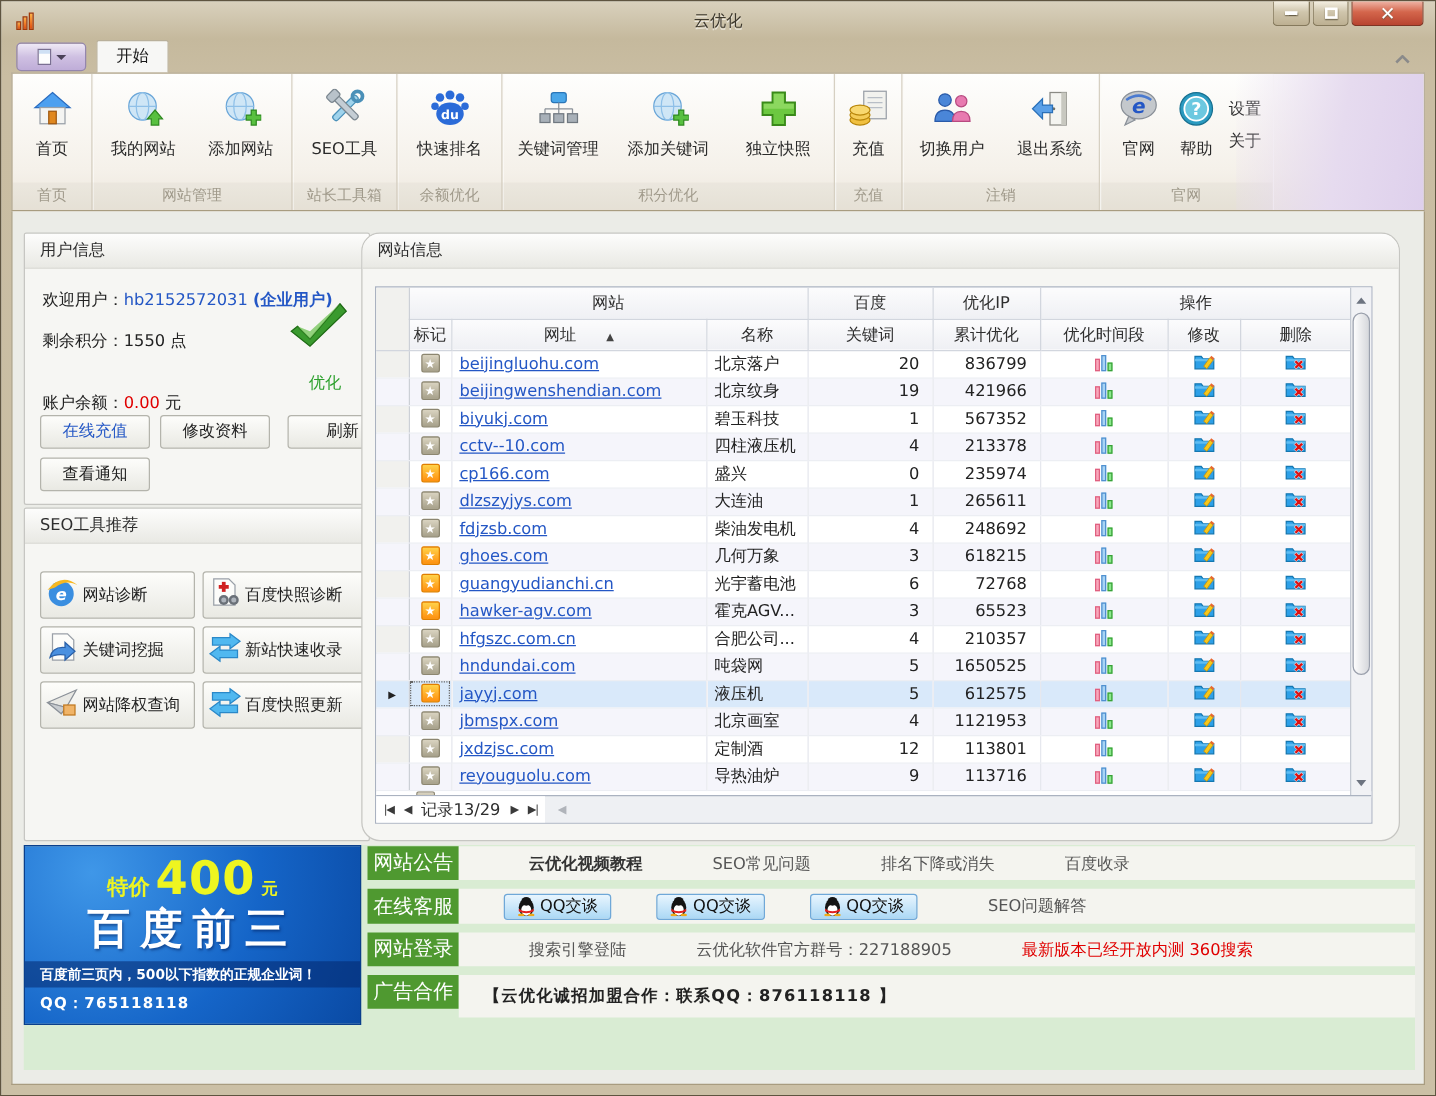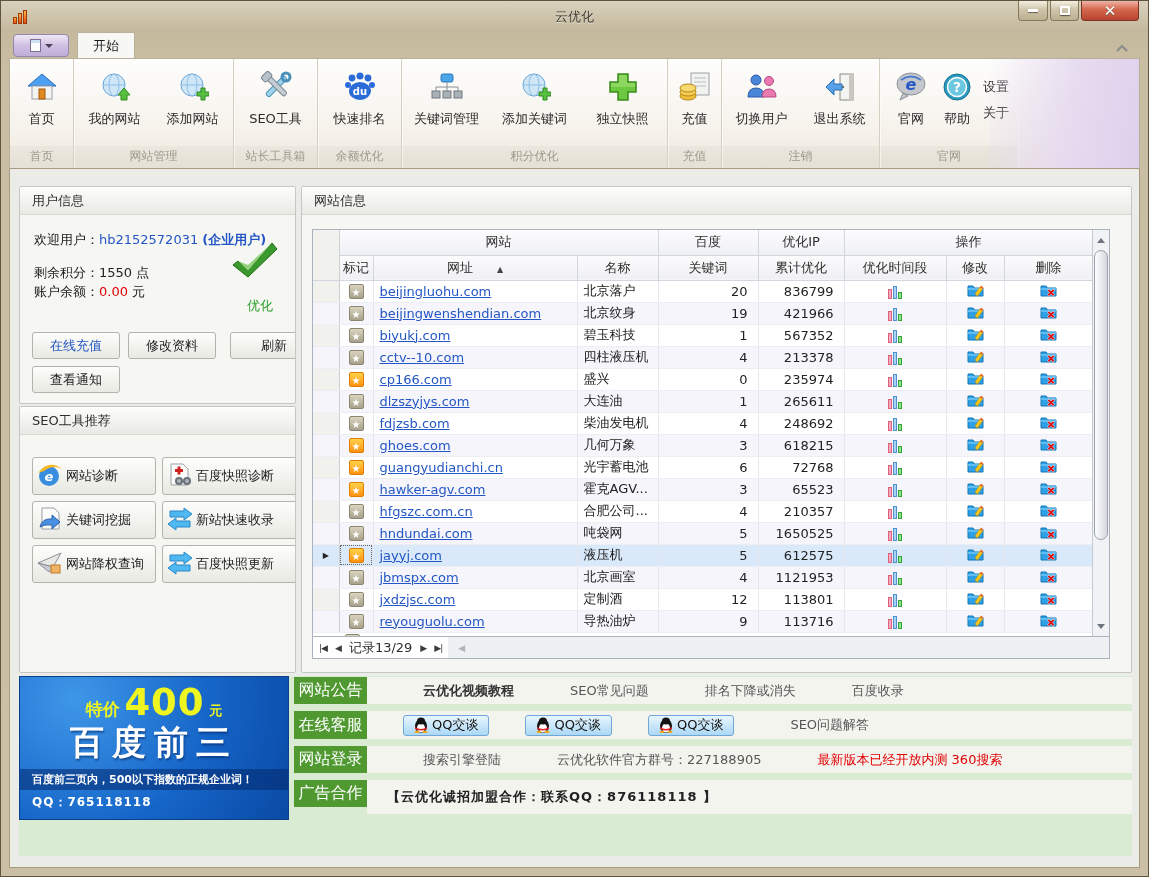--- a/index.html
+++ b/index.html
@@ -49,24 +49,24 @@
   .rbtn-sm { color:#2b2b2b; cursor:pointer; white-space:nowrap; }
   .rg-home{width:64px;} .rg-mgmt{width:160px;} .rg-toolbox{width:84px;} .rg-balance{width:84px;}
   .rg-points{width:266px;} .rg-recharge{width:54px;} .rg-logout{width:158px;} .rg-site{width:138px; border-right:none;}
   .rg-mgmt .rbtn{width:76px;} .rg-points .rbtn{width:86px;} .rg-recharge .rbtn{width:48px;} .rg-logout .rbtn{width:76px;} .rg-site .rbtn{width:44px;}
 
   
   .gbox { position:absolute; background:#f6f6f3; border:1px solid #c6c6c2; border-radius:2px; overflow:hidden; }
   .gbox-head { height:28px; background:linear-gradient(#fdfdfc,#e9e9e4); border-bottom:1px solid #d8d8d2; line-height:27px; padding-left:12px; color:#2e2e2e; }
   .box-user { left:18px; top:185px; width:277px; height:218px; }
   .box-seo  { left:18px; top:405px; width:277px; height:267px; }
-  .box-site { left:300px; top:185px; width:831px; height:487px; }
+  .box-site { left:288px; top:185px; width:831px; height:487px;border-radius:15px; }
 
   .uline { position:absolute; left:14px; white-space:nowrap; }
-  .u-welcome{top:44px;} .u-points{top:77px;} .u-balance{top:96px;}
+  .u-welcome{top:44px;} .u-points{top:77px;} .u-balance{top:126px;}
   .blue{color:#2457c5;} .bluebold{color:#2457c5; font-weight:bold;} .red{color:#e00000;}
   .u-check { position:absolute; left:212px; top:52px; }
   .u-opt { position:absolute; left:227px; top:110px; color:#2ca02c; }
   .pbtn { position:absolute; height:27px; border:1px solid #b4b4ac; border-radius:3px; background:linear-gradient(#fdfdfb,#e9e9e3);
     text-align:center; line-height:25px; cursor:pointer; }
   .b-recharge{left:12px; top:145px; width:88px; color:#2457c5;}
   .b-edit{left:108px; top:145px; width:88px;}
   .b-refresh{left:210px; top:145px; width:88px;}
   .b-notice{left:12px; top:179px; width:88px;}
 

